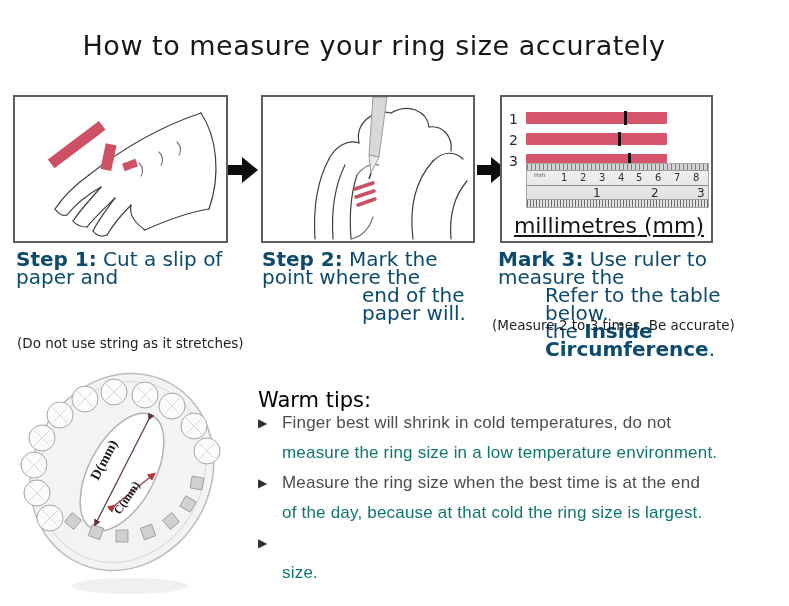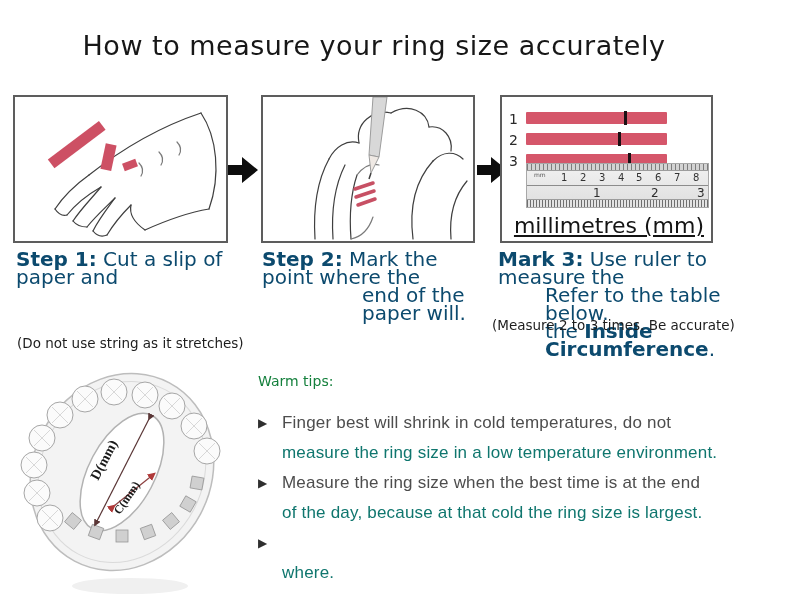--- a/index.html
+++ b/index.html
@@ -70,21 +70,21 @@
   .caption-3 { left:498px; top:250px; width:235px; }
   .caption .lbl { font-weight:bold; }
   .cap1-line2 { padding-left:50px; }
   .cap2-line2 { padding-left:100px; }
   .cap3-line  { padding-left:47px; }
   .note { position:absolute; font-size:13.5px; color:#1d1d1d; }
   .note-1 { left:17px;  top:315px;margin-top:20px; }
   .note-3 { left:492px; top:317px; }
 
   
-  .tips-heading { position:absolute; left:258px; top:373px; font-size:14px; color:#15803d; }
+  .tips-heading { position:absolute; left:258px; top:388px; font-size:21px; color:#000000; }
   .tips { position:absolute; left:258px; top:408px; width:505px; }
   .tip-row { display:flex; line-height:30px; font-size:17px; color:#4d4d4d;
              font-family:"Liberation Sans", sans-serif; letter-spacing:0.2px; }
   .tip-bullet { width:24px; flex:0 0 24px; font-size:12px; color:#2f2f2f;
                 font-family:"DejaVu Sans", sans-serif; }
   .tip-cont { padding-left:24px; line-height:30px; font-size:17px; color:#0f766e;
               font-family:"Liberation Sans", sans-serif; letter-spacing:0.2px; }
 
   
   .ring-figure { position:absolute; left:2px; top:370px; width:246px; height:232px; }
@@ -293,16 +293,16 @@
 
     <div class="tip-row">
       <span class="tip-bullet">▶</span>
       <span>Measure the ring size when the best time is at the end</span>
     </div>
     <div class="tip-cont">of the day, because at that cold the ring size is largest.</div>
 
     <div class="tip-row">
       <span class="tip-bullet">▶</span>
     </div>
-    <div class="tip-cont">where.</div>
+    <div class="tip-cont">size.</div>
   </div>
 
 </div>
 
 </body></html>

